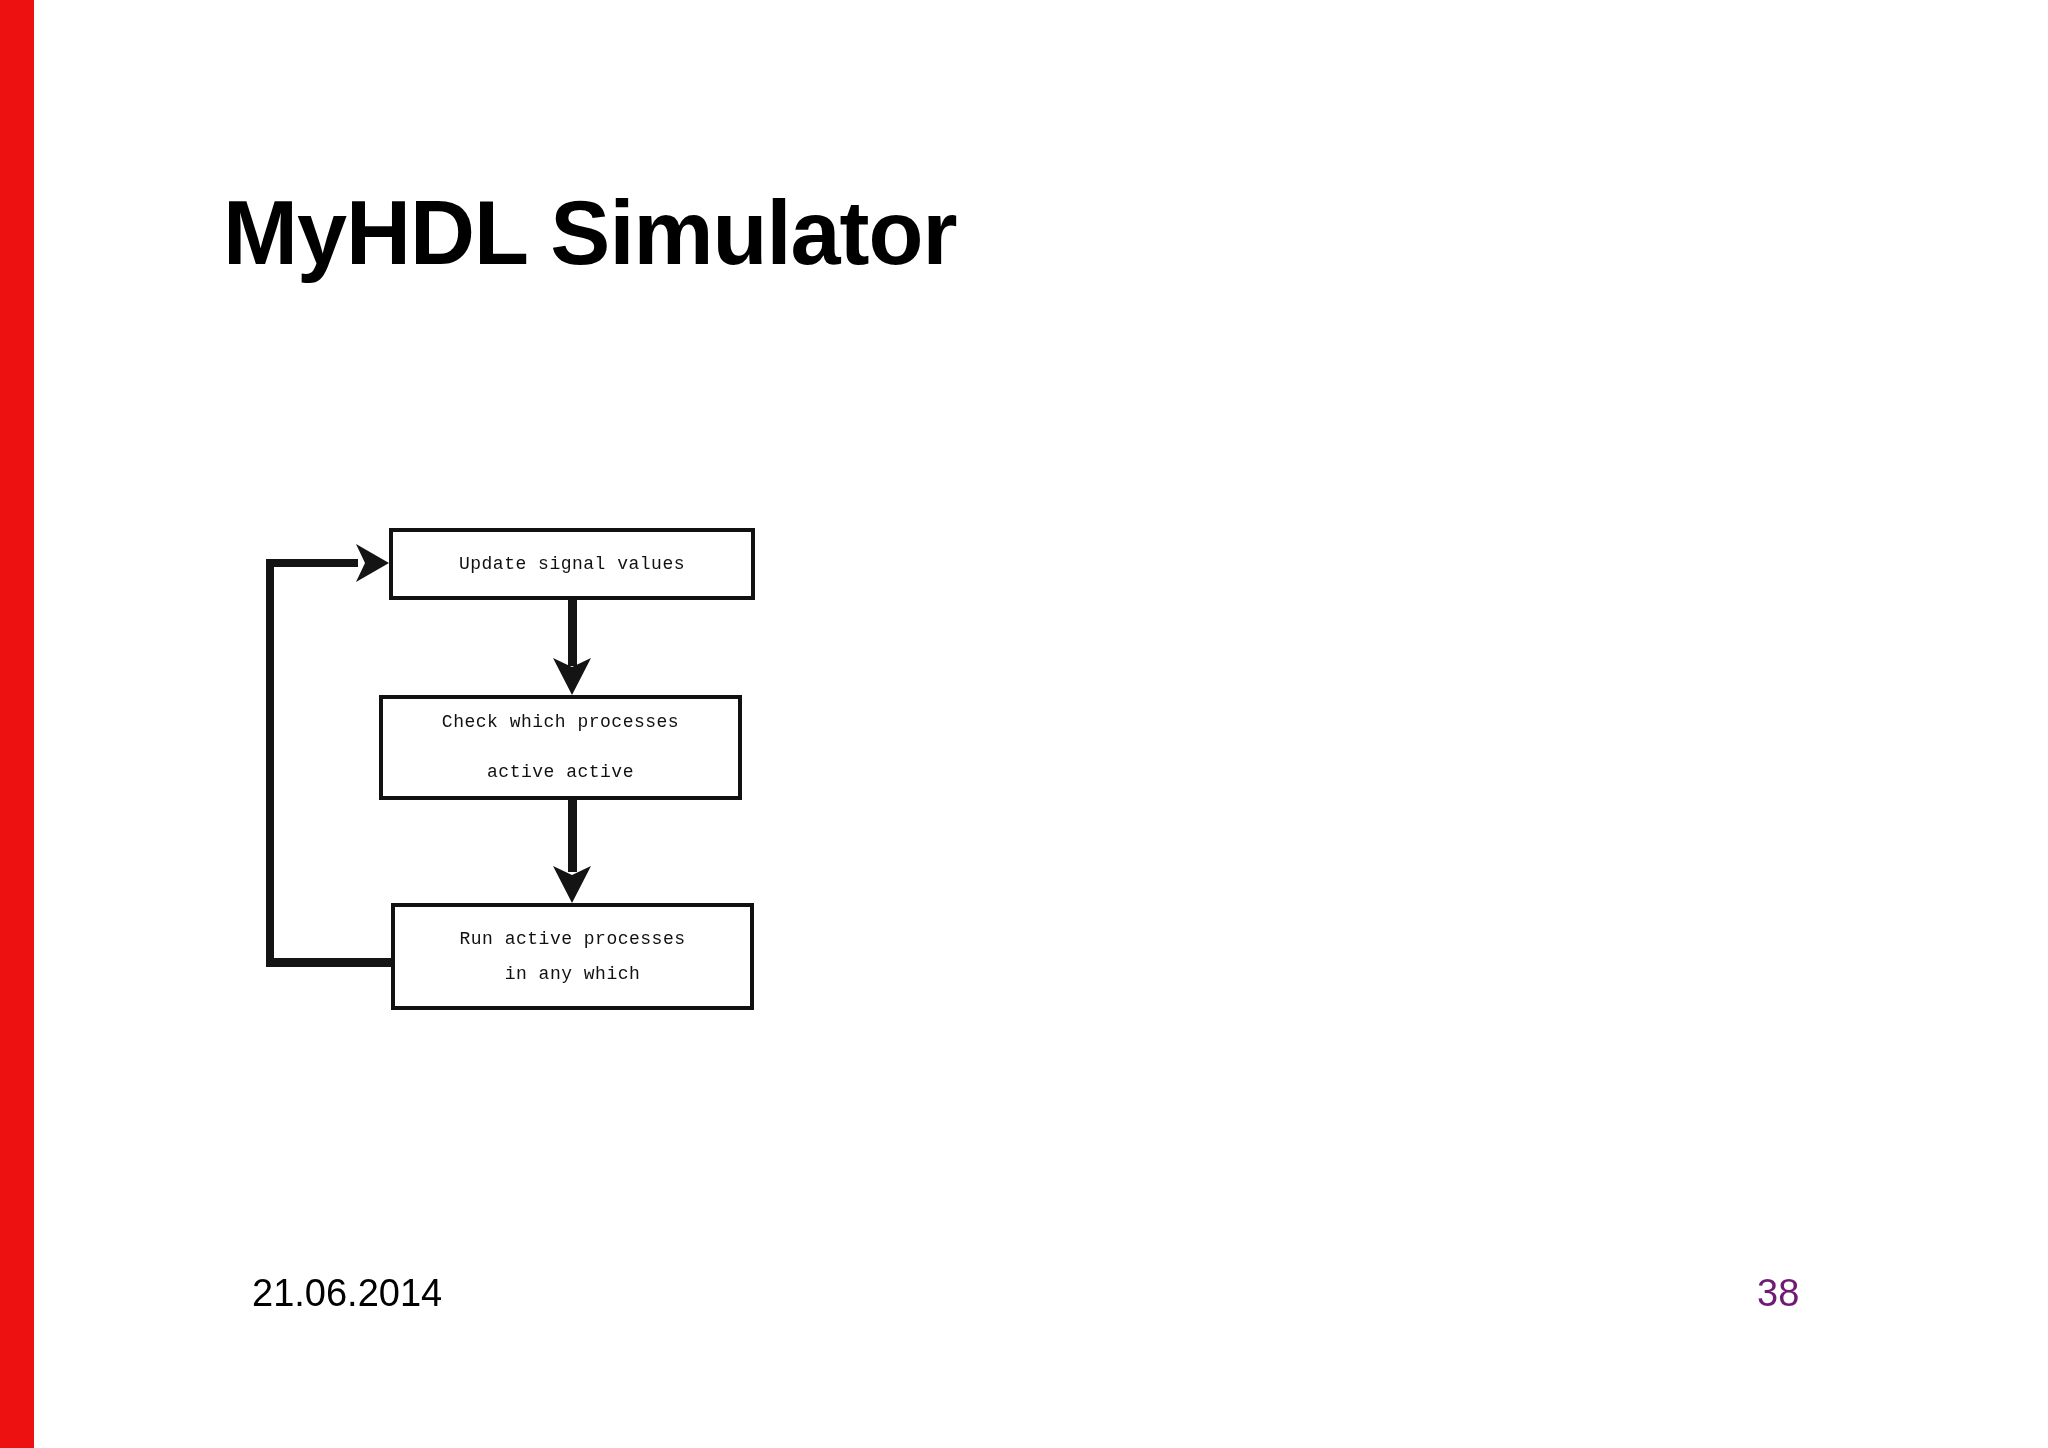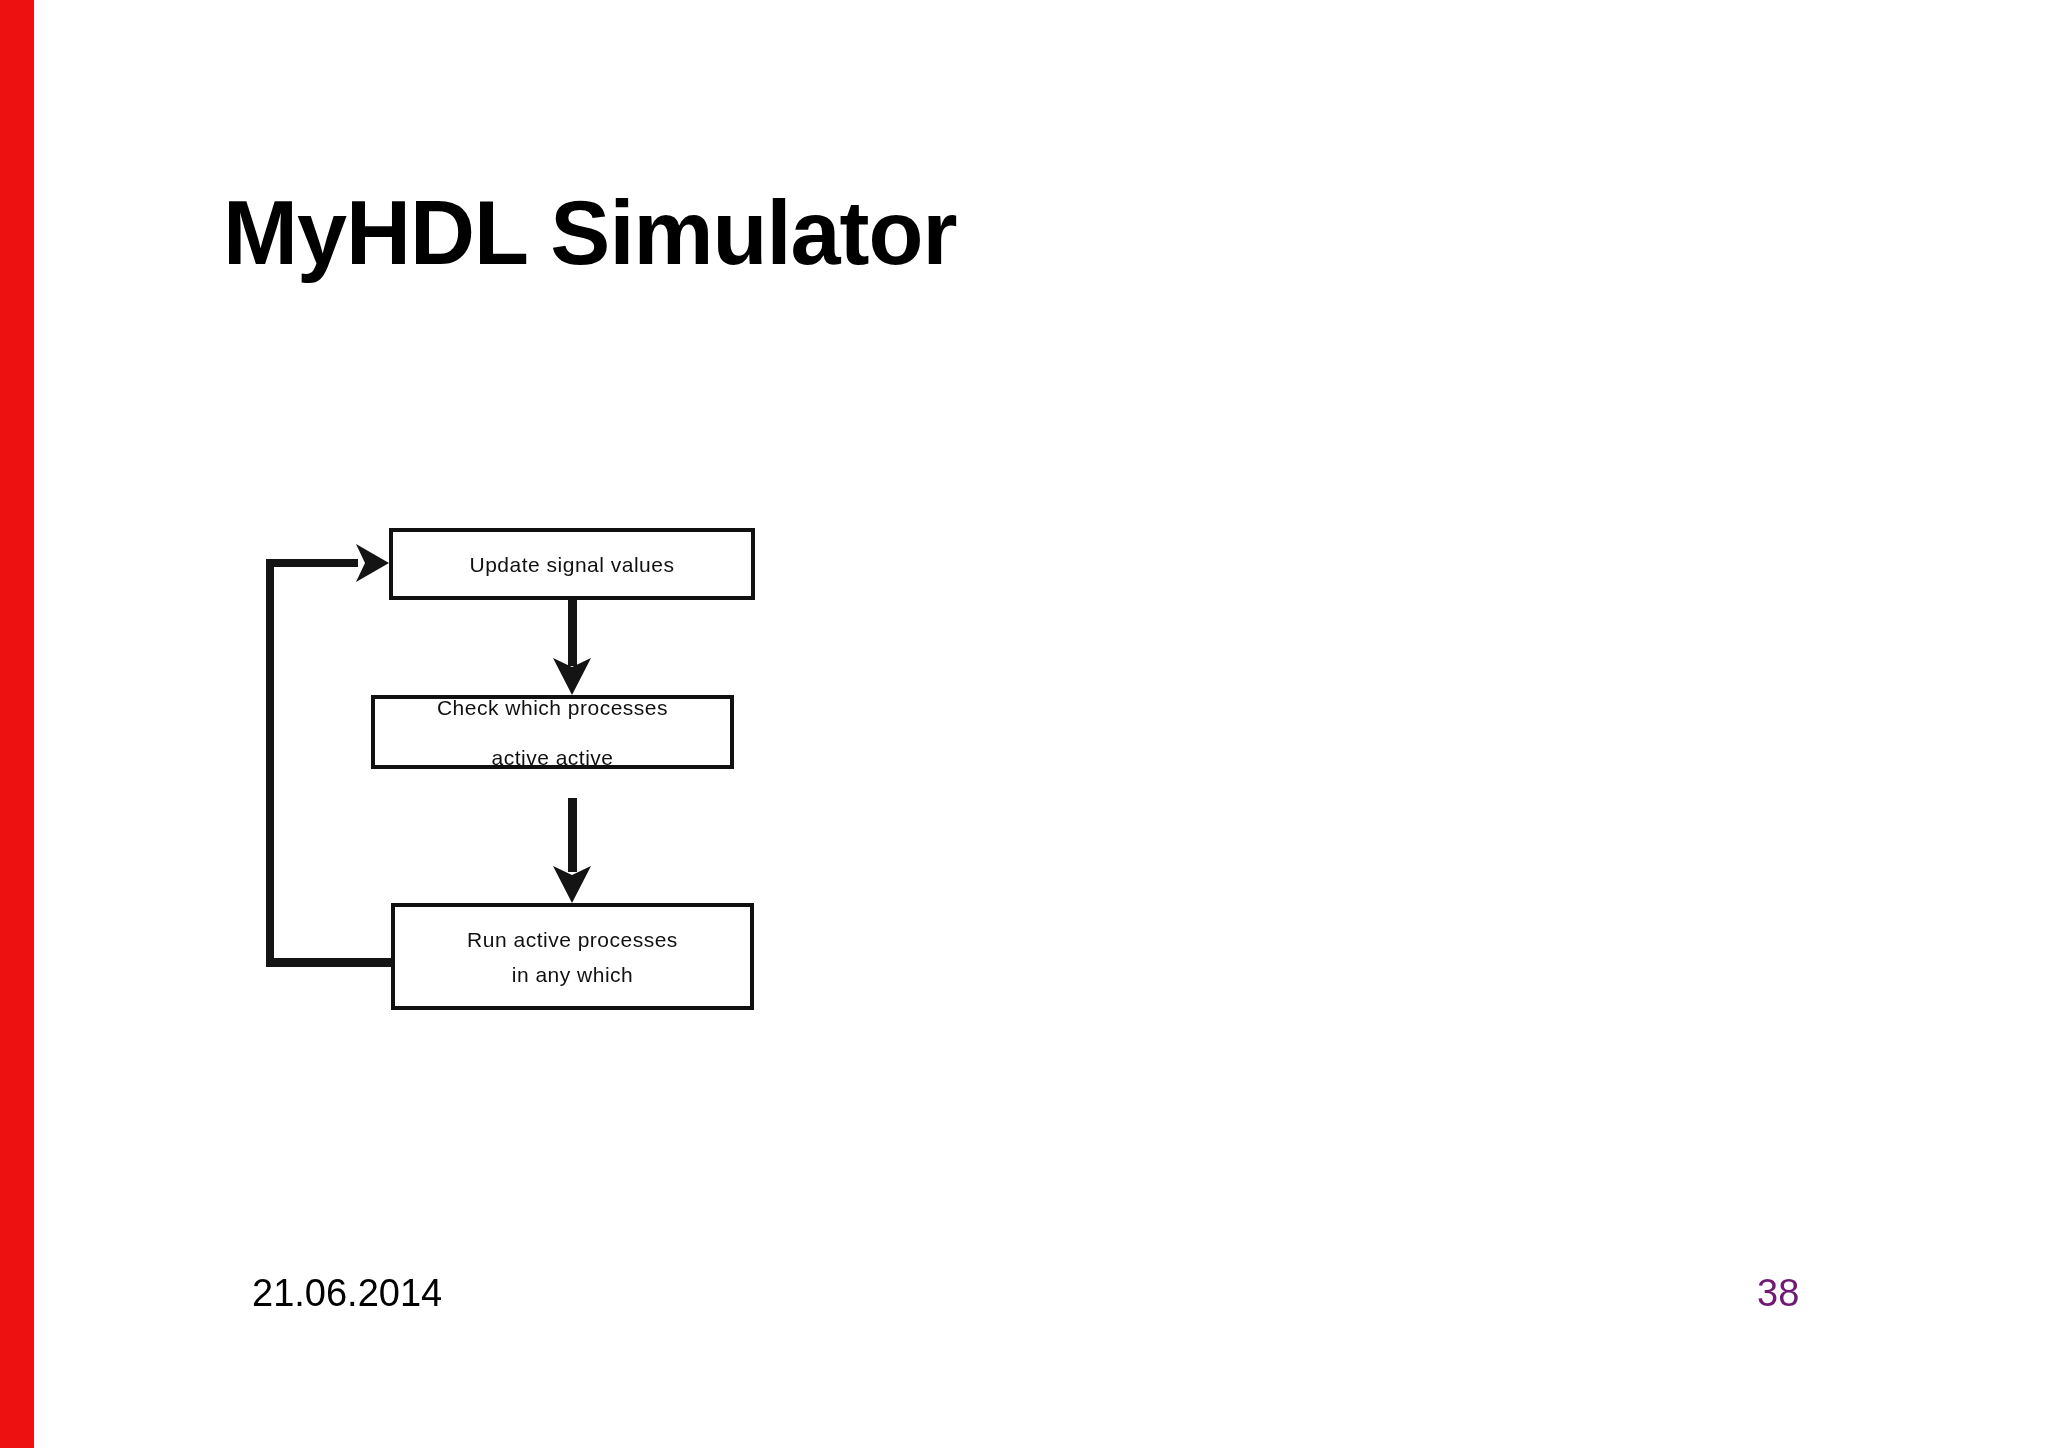--- a/index.html
+++ b/index.html
@@ -36,29 +36,29 @@
   }
   .node {
     position: absolute;
     box-sizing: border-box;
     background: #ffffff;
     border: 4px solid #111111;
     display: flex;
     flex-direction: column;
     align-items: center;
     justify-content: center;
-    font-family: Liberation Sans, sans-serif;
-    font-size: 21px;
+    font-family: Liberation Mono, monospace;
+    font-size: 18px;
     letter-spacing: 0.5px;
     line-height: 35px;
     color: #111111;
     text-align: center;
   }
   .node-update { left: 389px; top: 528px; width: 366px; height: 72px; }
-  .node-check  { left: 371px; top: 695px; width: 363px; height: 74px; gap: 15px; }
+  .node-check  { left: 379px; top: 695px; width: 363px; height: 105px; gap: 15px; }
   .node-run    { left: 391px; top: 903px; width: 363px; height: 107px; }
   .footer-date {
     position: absolute;
     left: 252px; top: 1274px;
     font-size: 38px;
     line-height: 1;
     color: #000000;
   }
   .page-number {
     position: absolute;

